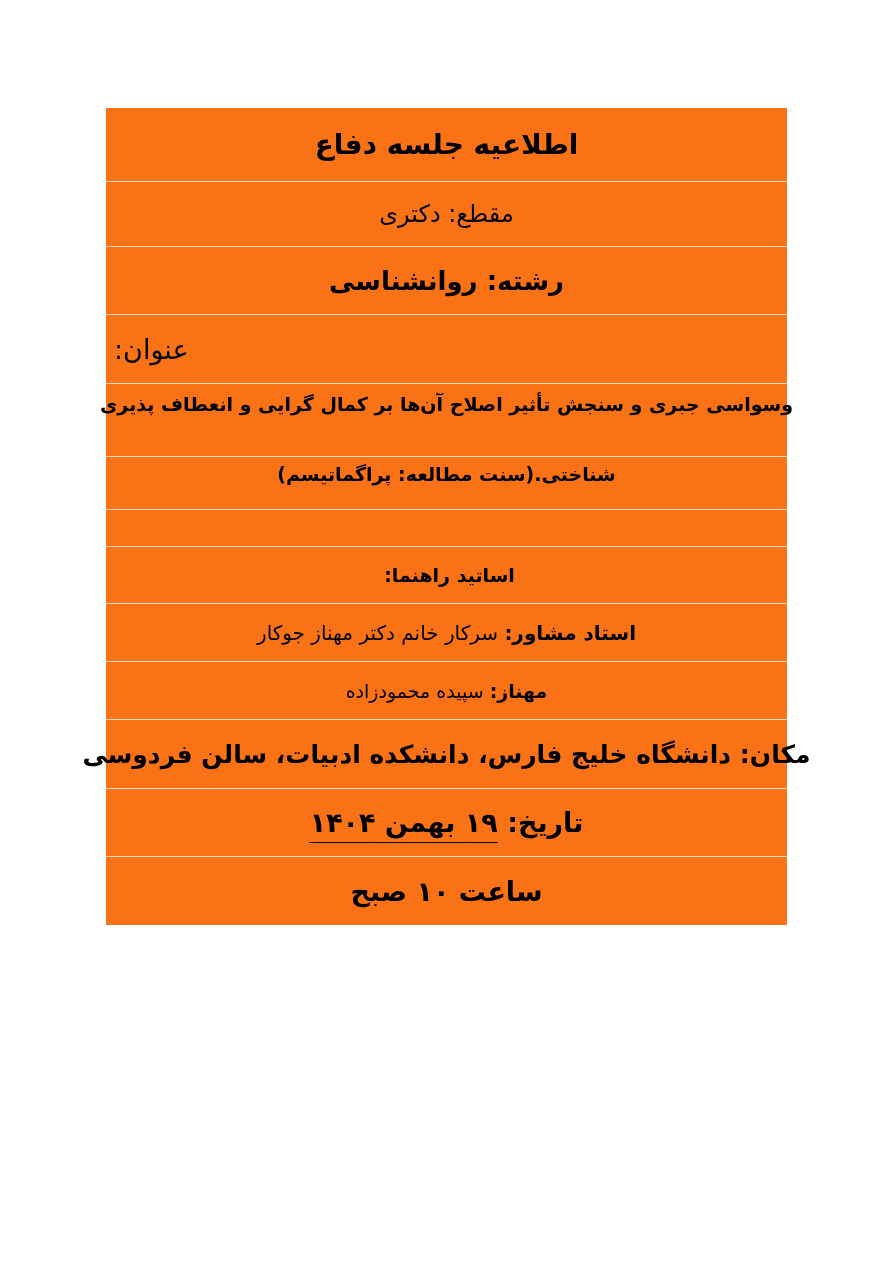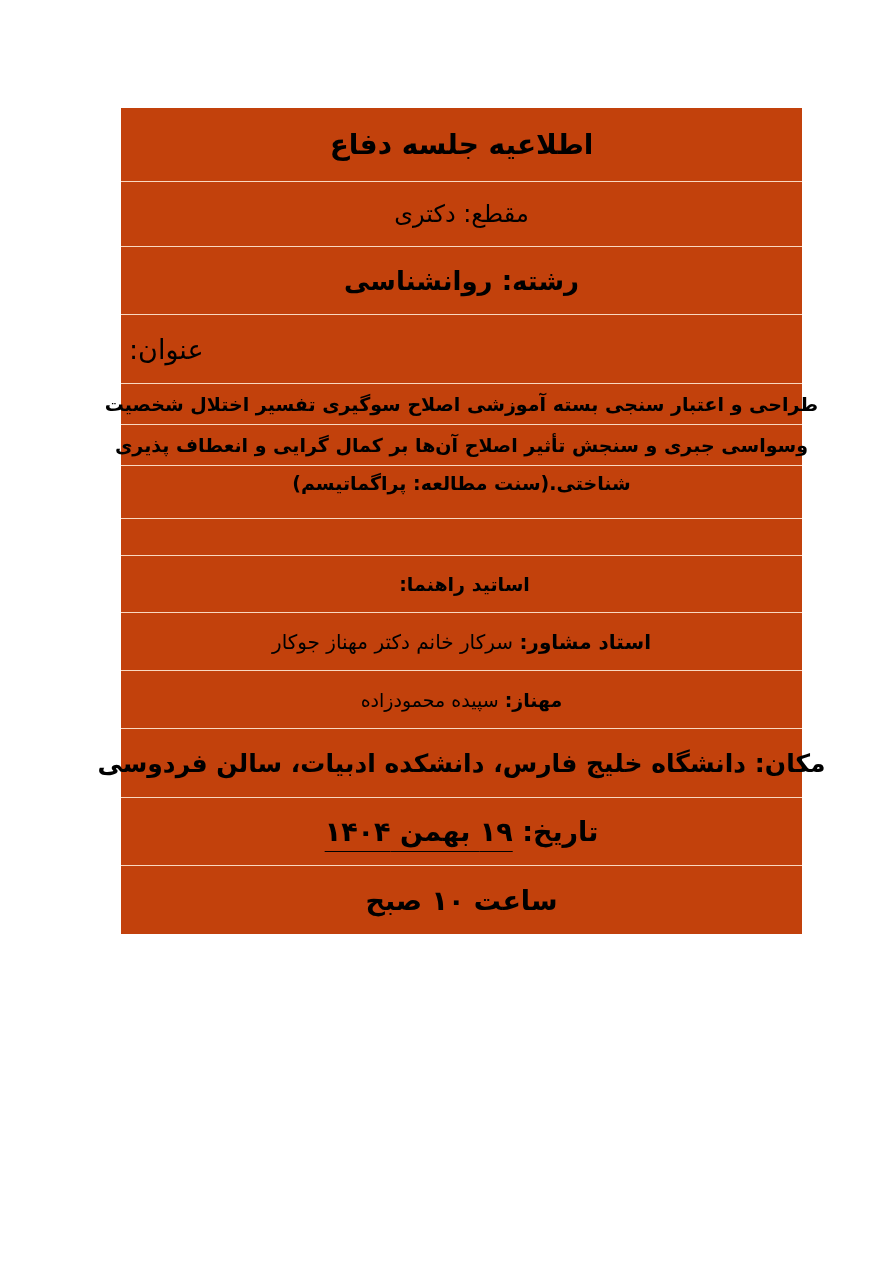--- a/index.html
+++ b/index.html
@@ -10,43 +10,43 @@
   body {
     width: 892px;
     height: 1262px;
     position: relative;
     overflow: hidden;
     font-family: "DejaVu Sans", sans-serif;
     color: #000000;
   }
   .notice-table {
     position: absolute;
-    left: 121px;
+    left: 106px;
     top: 108px;
     width: 681px;
-    background: #c2410c;
+    background: #f97316;
     direction: rtl;
   }
   .row {
     box-sizing: border-box;
     border-top: 1px solid #fad8c0;
     display: flex;
     align-items: center;
     justify-content: center;
     text-align: center;
     padding: 0 8px;
     white-space: nowrap;
   }
   .row:first-child { border-top: none; }
   .r-title   { height: 73px; font-size: 28px; font-weight: bold; }
   .r-degree  { height: 65px; font-size: 24px; font-weight: normal; }
   .r-field   { height: 68px; font-size: 26px; font-weight: bold; }
   .r-subject { height: 69px; font-size: 27px; font-weight: normal; justify-content: flex-end; }
   .r-tline   { height: 41px; font-size: 19px; font-weight: bold; }
-  .r-tline.last { height: 53px; align-items: flex-start; padding-top: 6px; }
+  .r-tline.last { height: 53px; align-items: flex-start; padding-top: 6px; margin-top: 32px; }
   .r-empty   { height: 37px; }
   .r-adv     { height: 57px; font-size: 19px; }
   .r-cons    { height: 58px; font-size: 20px; }
   .r-stud    { height: 58px; font-size: 19px; }
   .r-place   { height: 69px; font-size: 25px; font-weight: bold; }
   .r-date    { height: 68px; font-size: 27px; font-weight: bold; }
   .r-time    { height: 69px; font-size: 27px; font-weight: bold; }
   .lbl { font-weight: bold; }
   .val { font-weight: normal; }
   .uline {
@@ -70,23 +70,20 @@
 
   <div class="row r-field">
     <span>رشته:</span>&nbsp;<span>روانشناسی</span>
   </div>
 
   <div class="row r-subject">
     <span>عنوان:</span>
   </div>
 
   <div class="row r-tline">
-    <span>طراحی و اعتبار سنجی بسته آموزشی اصلاح سوگیری تفسیر اختلال شخصیت</span>
-  </div>
-  <div class="row r-tline">
     <span>وسواسی جبری و سنجش تأثیر اصلاح آن‌ها بر کمال گرایی و انعطاف پذیری</span>
   </div>
   <div class="row r-tline last">
     <span>شناختی.(سنت مطالعه: پراگماتیسم)</span>
   </div>
 
   <div class="row r-empty"></div>
 
   <div class="row r-adv">
     <span class="lbl">اساتید راهنما:</span>&nbsp;

